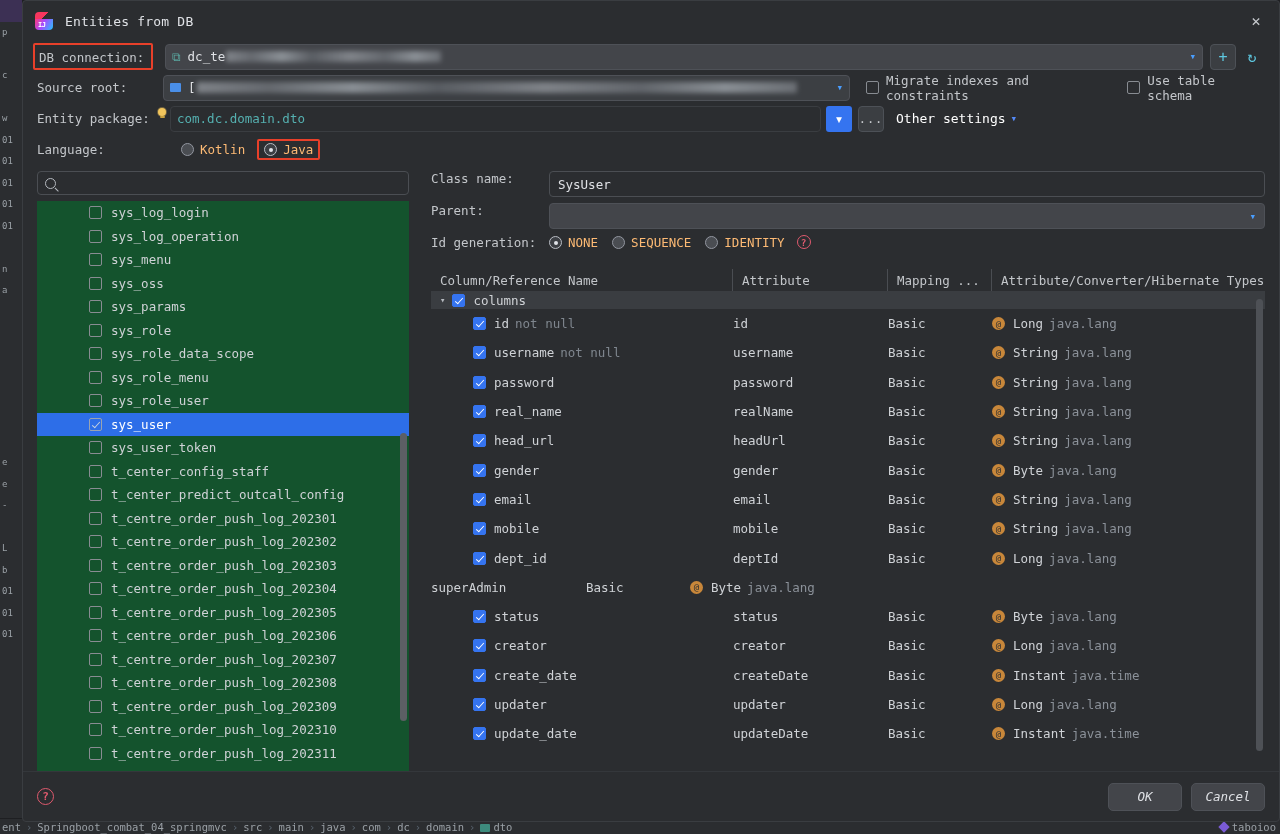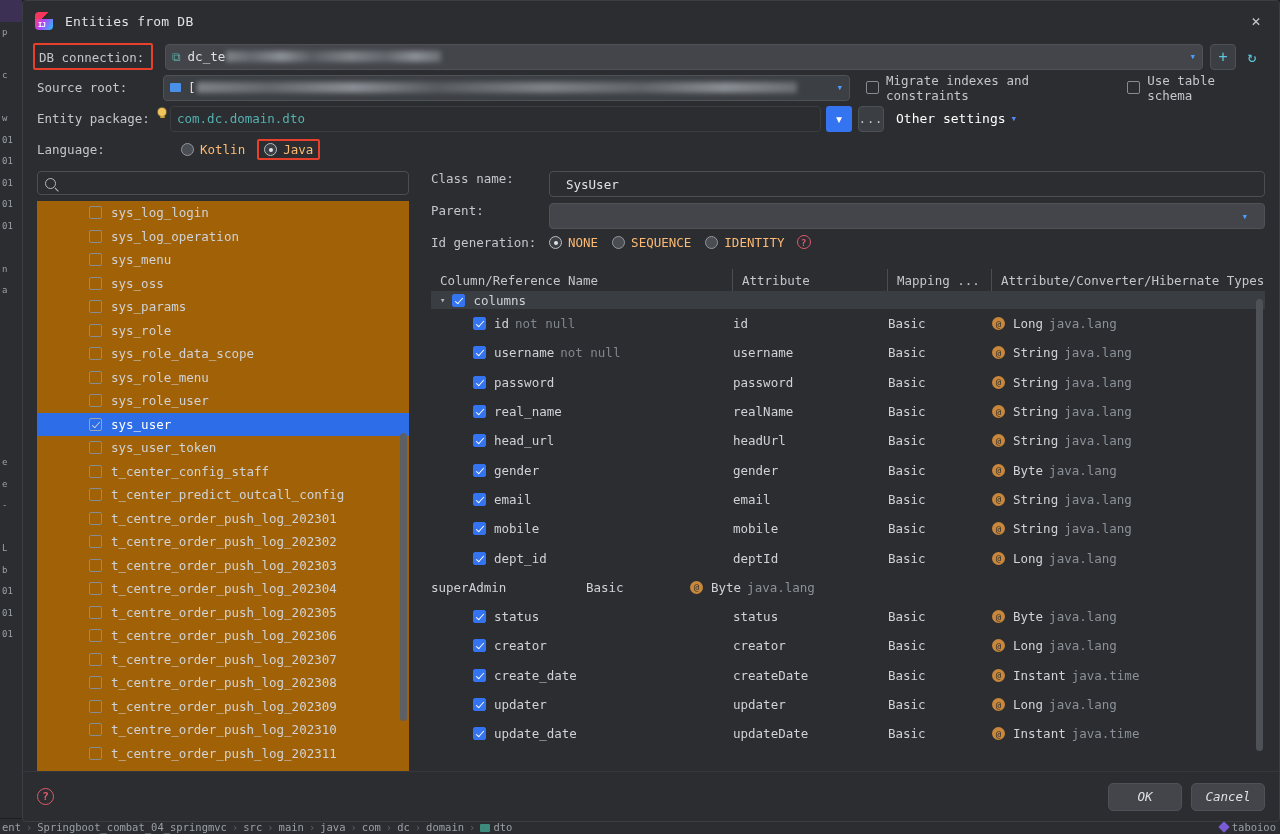--- a/index.html
+++ b/index.html
@@ -159,21 +159,21 @@
   .search-ico {
     width: 11px; height: 11px; border: 1.4px solid #b5b9bf; border-radius: 50%;
     position: relative; flex: 0 0 auto;
   }
   .search-ico::after {
     content: ""; position: absolute; right: -4px; bottom: -3px; width: 5px; height: 1.4px;
     background: #b5b9bf; transform: rotate(45deg);
   }
   #table-list {
     flex: 1 1 auto; margin-top: 6px; position: relative;
-    overflow: hidden; background: #a16207;
+    overflow: hidden; background: #14532d;
   }
   .tl-row {
     height: 23.5px; display: flex; align-items: center;
     padding-left: 52px; cursor: pointer;
   }
   .tl-row .name { font-size: 12.5px; color: #cfd2d6; margin-left: 9px; white-space: nowrap; }
   .tl-row.sel { background: #2d6ee8; }
   .tl-row.sel .name { color: #ffffff; }
   #left-scroll-track {
     position: absolute; right: 2px; top: 0; width: 7px; height: 100%;
@@ -184,21 +184,21 @@
   #left-scroll-sel {
     position: absolute; right: 0; width: 7px; height: 20px; background: #2d6ee8;
   }
 
   
   #right-pane { flex: 1 1 auto; padding-left: 22px; display: flex; flex-direction: column; min-height: 0; }
   .rrow { display: flex; align-items: flex-start; height: 32px; flex: 0 0 auto; }
   .rlabel { font-size: 12.5px; color: #c3c6ca; width: 118px; flex: 0 0 auto; }
   .rfield {
     flex: 1 1 auto; height: 26px; background: #2b2d30; border: 1px solid #4b4e53;
-    border-radius: 4px; display: flex; align-items: center; padding: 0 16px;
+    border-radius: 4px; display: flex; align-items: center; padding: 0 8px;
     font-size: 12.5px; color: #dfe1e5;
   }
   .rfield.combo { background: #43454a; border-color: #4e5157; }
   .help-ico {
     width: 14px; height: 14px; border-radius: 50%; border: 1.4px solid #e05a6e;
     color: #e05a6e; font-size: 9.5px; display: flex; align-items: center;
     justify-content: center; flex: 0 0 auto; cursor: pointer; font-weight: bold;
   }
 
   

